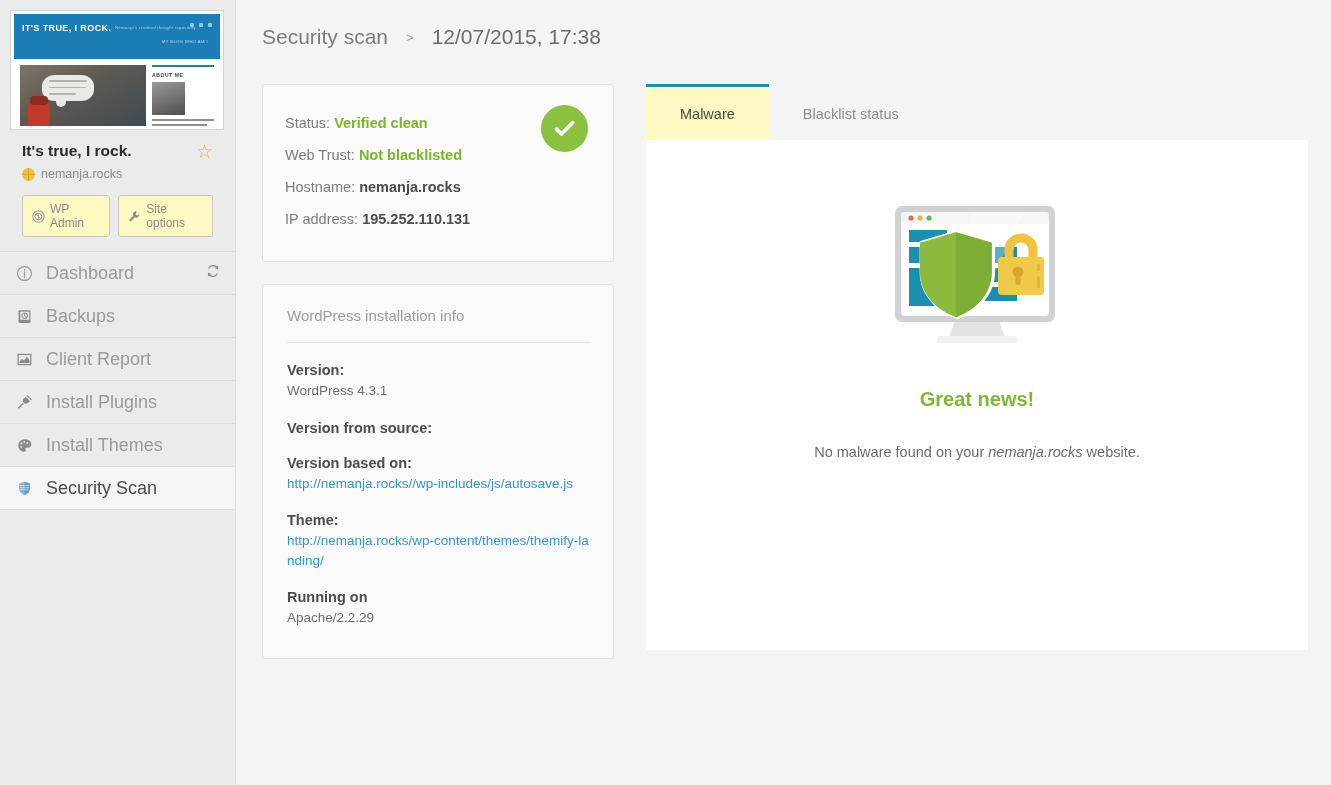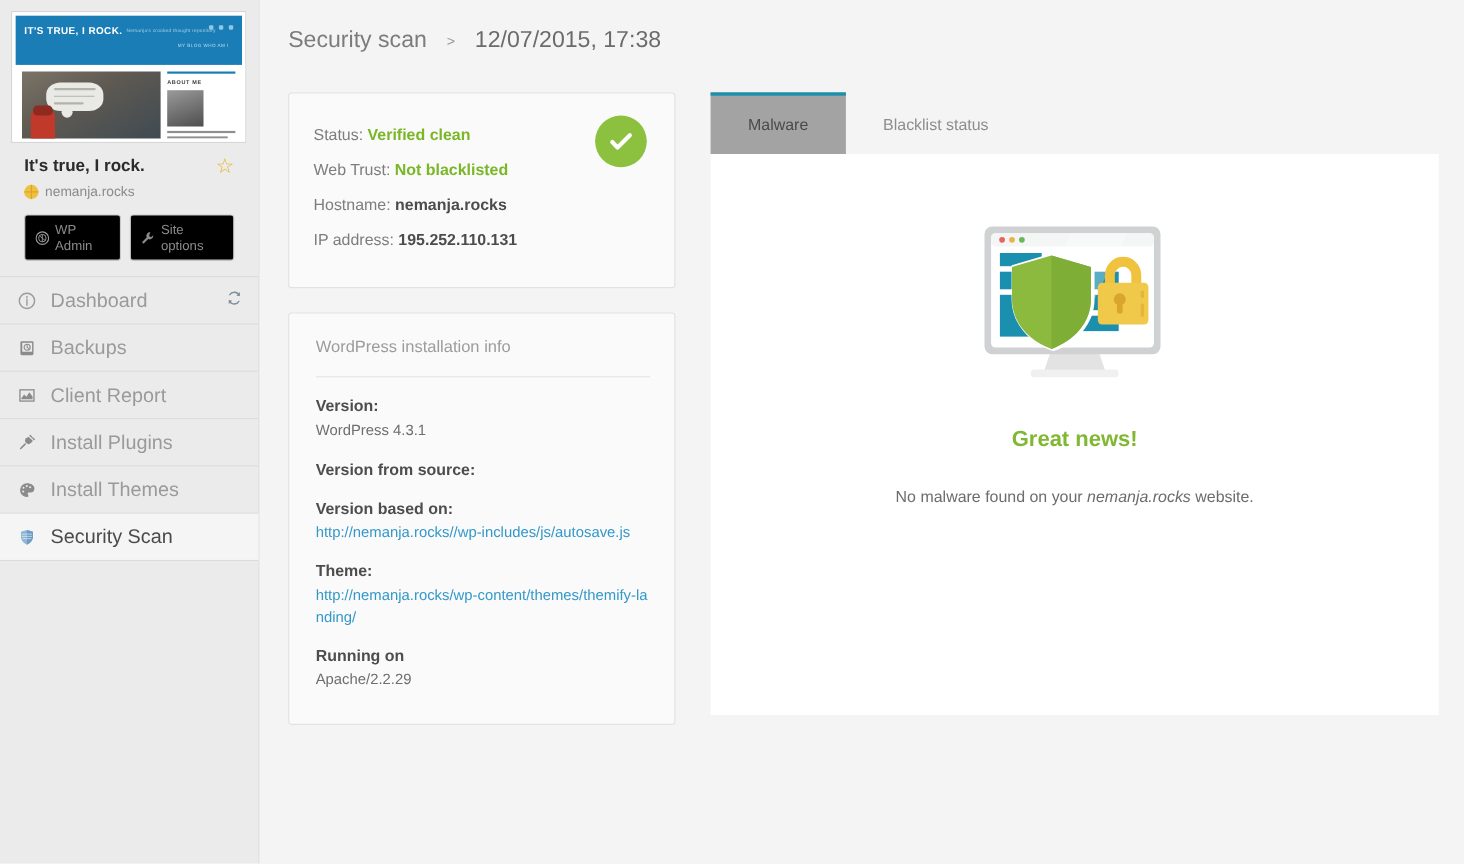--- a/index.html
+++ b/index.html
@@ -80,21 +80,21 @@
     background: #f0c040; position: relative; flex: 0 0 auto;
   }
   .globe:before{content:"";position:absolute;left:0;top:6px;width:13px;height:1px;background:#d5a528;}
   .globe:after{content:"";position:absolute;left:6px;top:0;width:1px;height:13px;background:#d5a528;}
   .site-url { font-size: 12.5px; color: #8b8b8b; }
 
   .site-btns { display: flex; gap: 8px; padding: 14px 12px 14px 12px; }
   .sbtn {
     display: flex; align-items: center; gap: 5px;
     border: 1px solid #c8c8c8; border-radius: 3px;
-    background: #000000; color: #8b8b8b;
+    background: #fef9c3; color: #8b8b8b;
     font-size: 12px; padding: 6px 9px; cursor: pointer;
   }
   .sbtn svg { display:block; }
 
   .nav { border-top: 1px solid #dcdcdc; }
   .nav-item {
     display: flex; align-items: center; gap: 12px;
     height: 43px; padding: 0 14px;
     border-bottom: 1px solid #dcdcdc;
     font-size: 18px; color: #9a9a9a;
@@ -146,21 +146,21 @@
   
   .right-col { flex: 1 1 auto; }
   .tabs { display: flex; }
   .tab {
     font-size: 14.5px; color: #8d8d8d;
     padding: 19px 34px 18px 34px;
     border-top: 3px solid transparent;
     cursor: pointer; background: transparent;
   }
   .tab.active {
-    background: #a3a3a3; color: #4a4a4a;
+    background: #fef9c3; color: #4a4a4a;
     border-top: 3px solid #1b8fae;
   }
   .tab-panel {
     background: #fff; height: 510px;
     padding-top: 60px; text-align: center;
   }
   .illus { width: 200px; height: 156px; margin: 0 auto; }
   .great { font-size: 20px; font-weight: bold; color: #80b833; margin-top: 32px; }
   .sub { font-size: 14.5px; color: #6c6c6c; margin-top: 33px; }
   .sub i { font-style: italic; }

